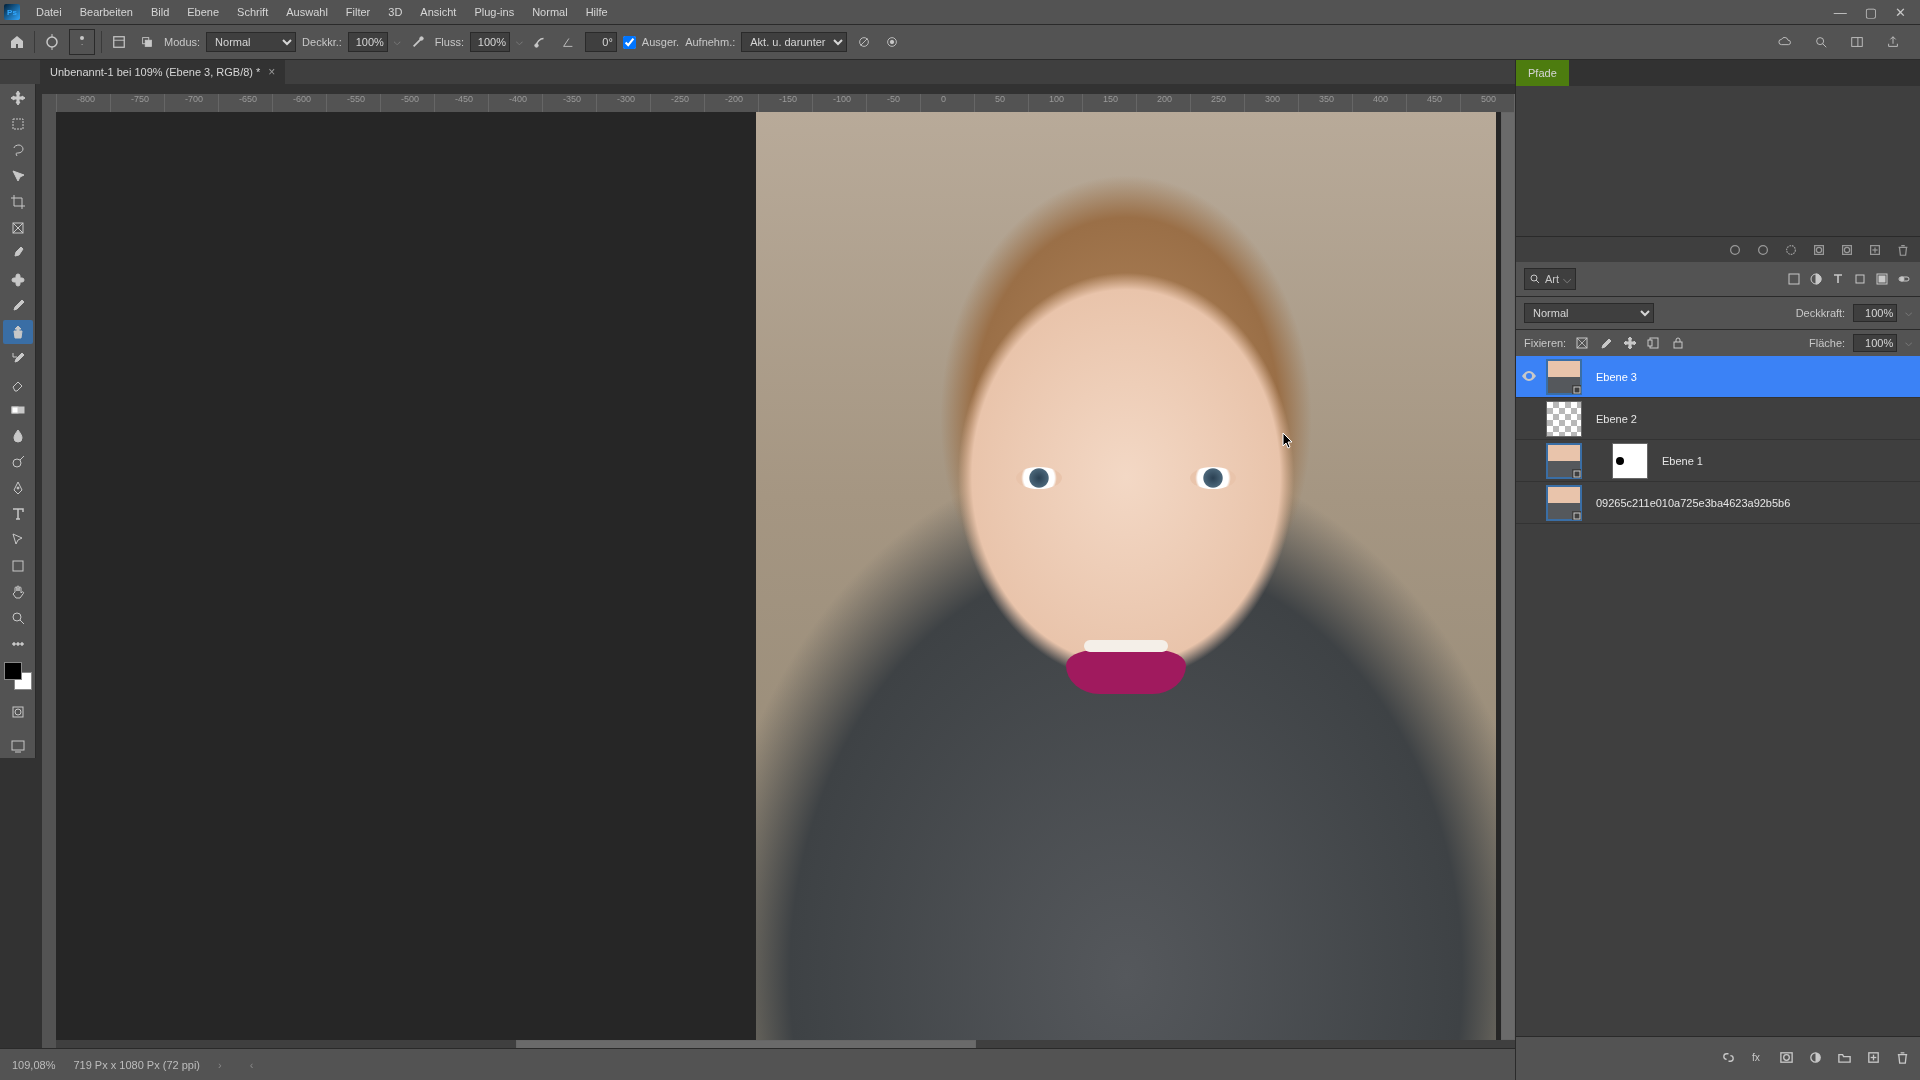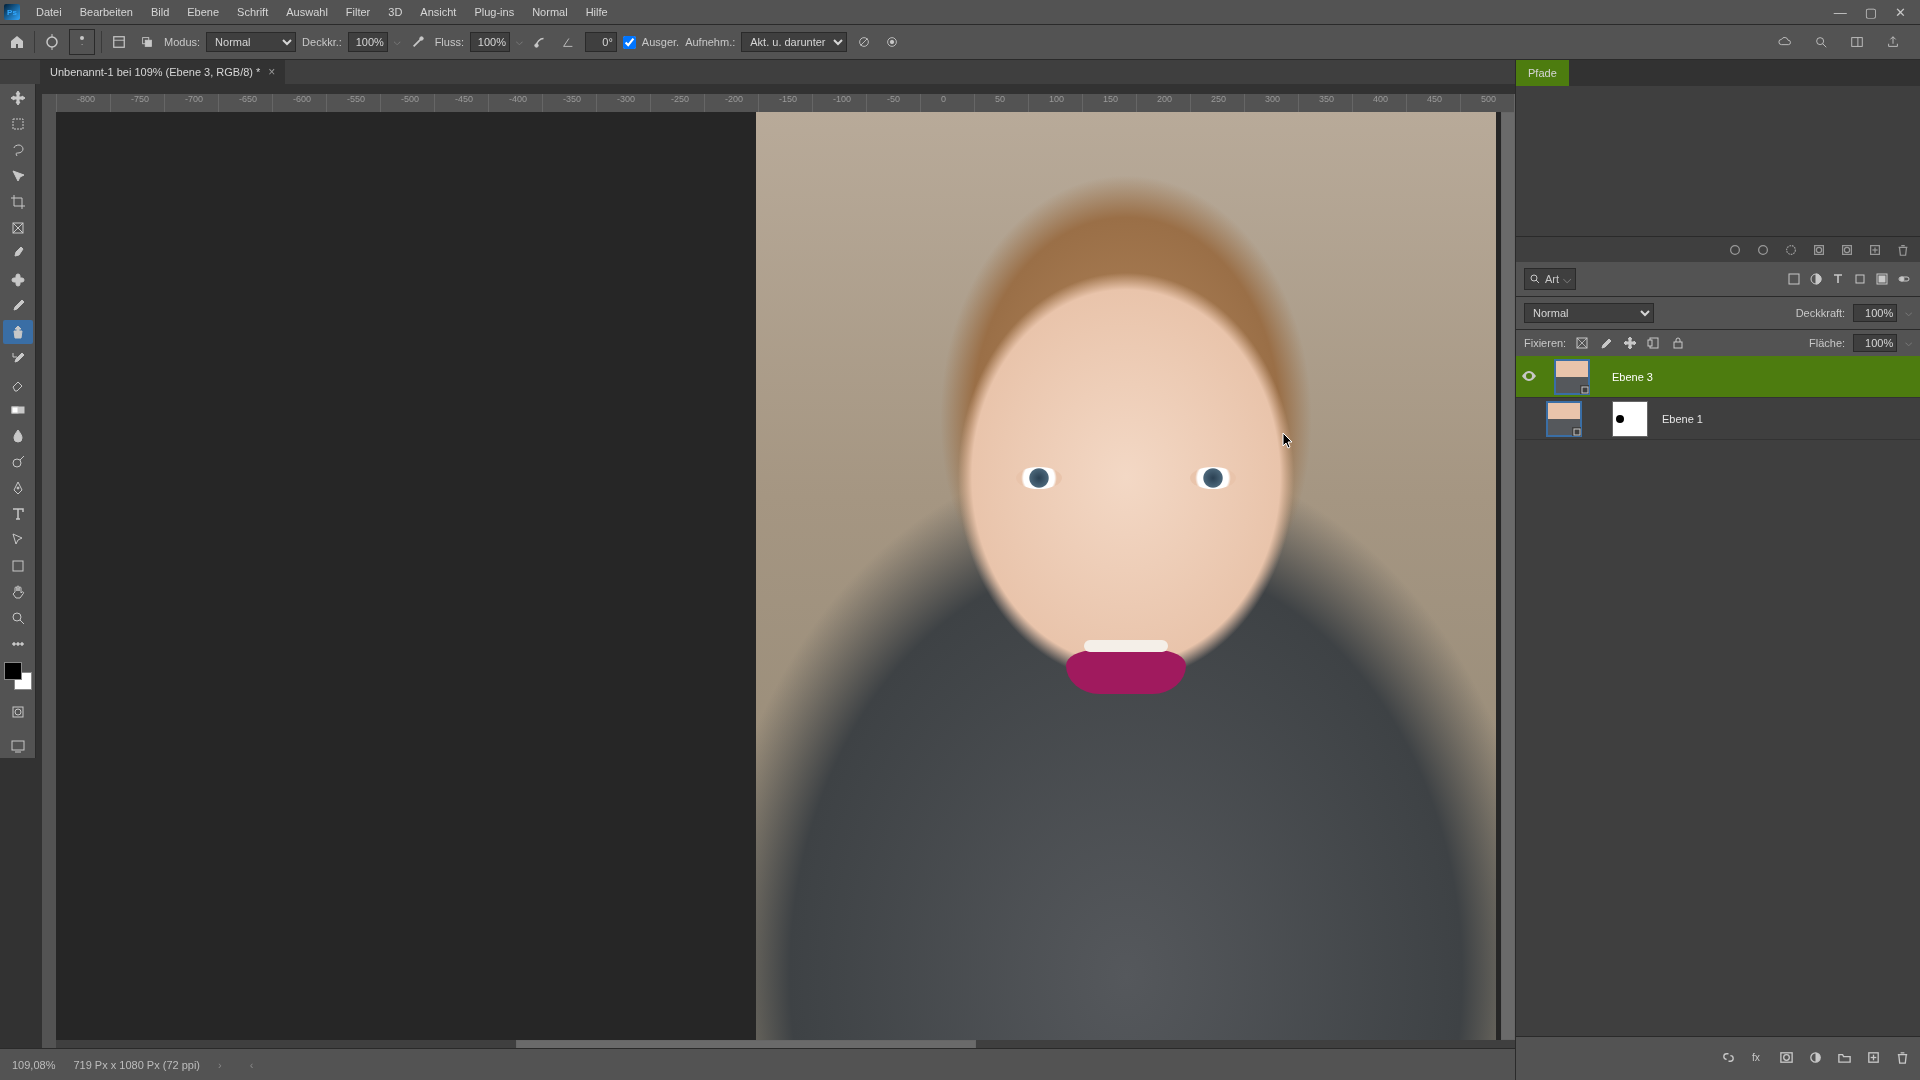--- a/index.html
+++ b/index.html
@@ -89,21 +89,21 @@
 .eb-lock{padding:4px 8px;display:flex;align-items:center;gap:8px;background:#535353;border-top:1px solid #2a2a2a;font-size:10px;}
 .eb-sel{height:20px;background:#3f3f3f;border:1px solid #2a2a2a;color:#d6d6d6;padding:0 4px;}
 .eb-num{width:44px;height:18px;background:#3f3f3f;border:1px solid #2a2a2a;color:#d6d6d6;text-align:right;padding:0 3px;}
 .eb-ico{width:16px;height:16px;display:flex;align-items:center;justify-content:center;}
 .eb-ico svg{width:14px;height:14px;fill:#c8c8c8;stroke:#c8c8c8;}
 .sel-art{display:flex;align-items:center;background:#3f3f3f;border:1px solid #2a2a2a;height:22px;padding:0 4px;gap:4px;}
 .sel-art svg{width:12px;height:12px;fill:#c8c8c8;}
 
 .layers{flex:1;background:#3f3f3f;overflow:auto;}
 .layer{height:42px;display:flex;align-items:center;gap:8px;padding:0 4px;border-bottom:1px solid #333;}
-.layer.selected{background:#4d7c0f;gap:16px;}
+.layer.selected{background:#3b82f6;}
 .layer .vis{width:18px;text-align:center;}
 .layer .vis svg{width:14px;height:10px;fill:#c8c8c8;}
 .thumb{width:36px;height:36px;border:1px solid #666;background:#888;position:relative;overflow:hidden;}
 .thumb.checker{background:
   repeating-conic-gradient(#b8b8b8 0% 25%,#fff 0% 50%) 0 0/12px 12px;}
 .thumb.portrait{background:linear-gradient(#e9c4ab 0%,#e9c4ab 50%,#55585c 50%,#55585c 100%);}
 .thumb.mask-dot{background:#fff;}
 .thumb.mask-dot::after{content:"";position:absolute;left:3px;top:13px;width:8px;height:8px;background:#000;border-radius:50%;}
 .thumb.so{outline:2px solid #3a6ea5;outline-offset:-2px;}
 .thumb .so-badge{position:absolute;right:-1px;bottom:-1px;width:10px;height:10px;background:#3f3f3f;display:flex;align-items:center;justify-content:center;}
@@ -575,30 +575,46 @@
           <div class="so-badge">
             <svg viewBox="0 0 8 8">
               <rect x="1" y="1" width="6" height="6" fill="none" stroke="#c8c8c8" stroke-width="1"></rect>
             </svg>
           </div>
         </div>
         <span class="lname" style="margin-left: 6px;">Ebene 3</span>
       </div>
       <div class="layer">
         <div class="vis"></div>
+        <div class="thumb checker"></div>
+        <span class="lname" style="margin-left: 6px;">Ebene 2</span>
+      </div>
+      <div class="layer">
+        <div class="vis"></div>
         <div class="thumb portrait so">
           <div class="so-badge">
             <svg viewBox="0 0 8 8">
               <rect x="1" y="1" width="6" height="6" fill="none" stroke="#c8c8c8" stroke-width="1"></rect>
             </svg>
           </div>
         </div>
         <div class="link-gap"></div>
         <div class="thumb mask-dot"></div>
         <span class="lname" style="margin-left: 6px;">Ebene 1</span>
+      </div>
+      <div class="layer">
+        <div class="vis"></div>
+        <div class="thumb portrait so">
+          <div class="so-badge">
+            <svg viewBox="0 0 8 8">
+              <rect x="1" y="1" width="6" height="6" fill="none" stroke="#c8c8c8" stroke-width="1"></rect>
+            </svg>
+          </div>
+        </div>
+        <span class="lname" style="margin-left: 6px;">09265c211e010a725e3ba4623a92b5b6</span>
       </div>
     </div>
 
   <div class="layers-foot">
     <div><svg viewBox="0 0 16 16">
           <path d="M6 10a3 3 0 010-6h2M10 6a3 3 0 010 6H8"></path>
         </svg></div>
     <div><svg viewBox="0 0 16 16">
           <text x="2" y="12" font-size="9" fill="#c8c8c8" stroke="none">fx</text>
         </svg></div>

